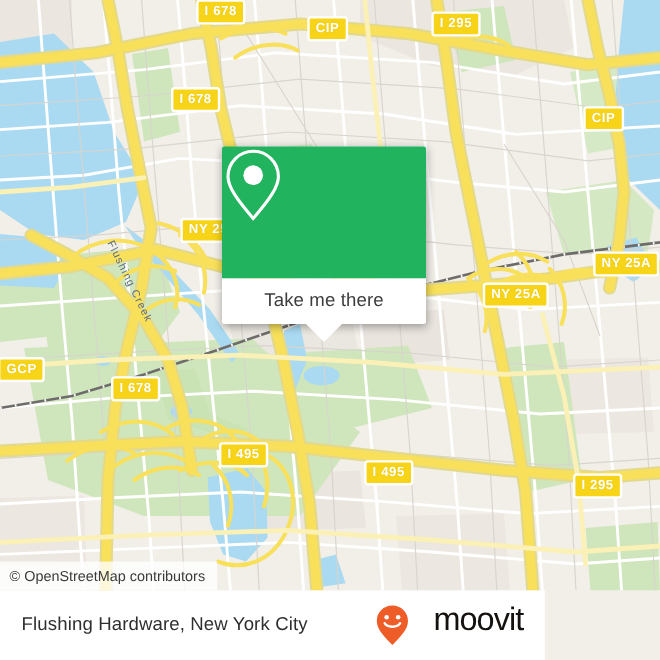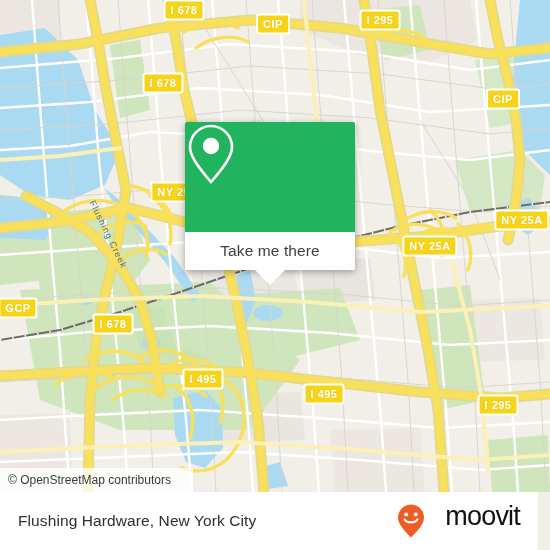--- a/index.html
+++ b/index.html
@@ -81,27 +81,27 @@
 
   
   #attribution{
     position:absolute;
     left:0;
     bottom:0;
     background:rgba(255,255,255,.78);
     color:#3a3a3a;
     font-size:12px;
     line-height:16px;
-    padding:4px 22px 4px 8px;
+    padding:4px 10px 4px 8px;
     white-space:nowrap;
   }
 
   
   #footer{
-    position:absolute;left:0;top:492px;width:538px;height:58px;
+    position:absolute;left:0;top:492px;width:454px;height:58px;
     background:#ffffff;overflow:hidden;
   }
   #footer-inner{
     position:relative;
     width:100%;height:100%;
     display:flex;align-items:center;justify-content:space-between;
     padding:0 18px 0 18px;
     box-sizing:border-box;
   }
   #footer-title{

